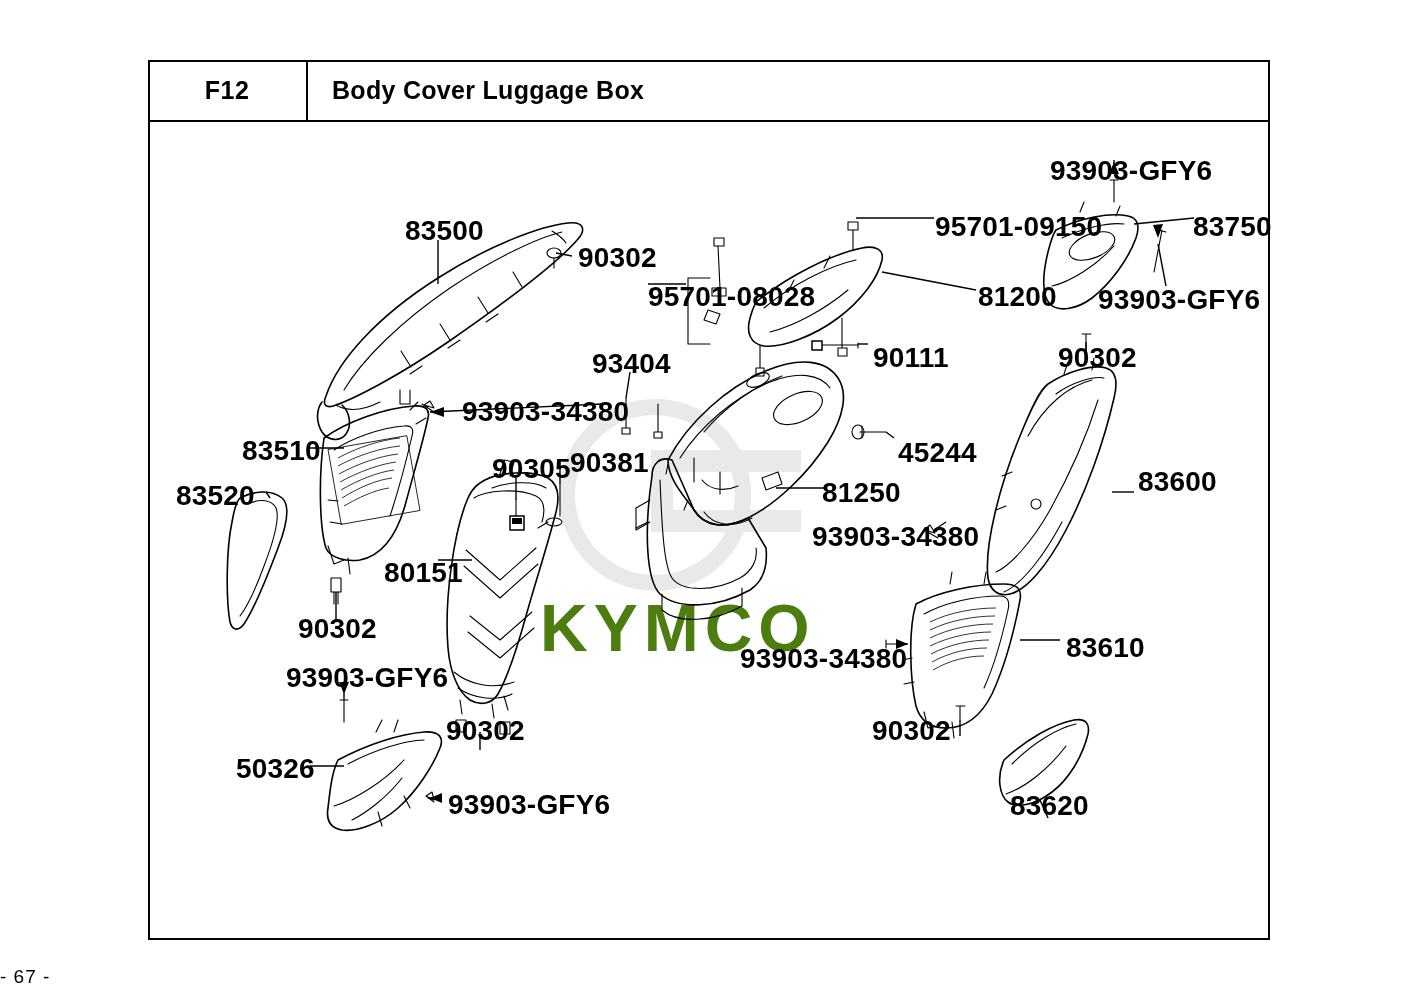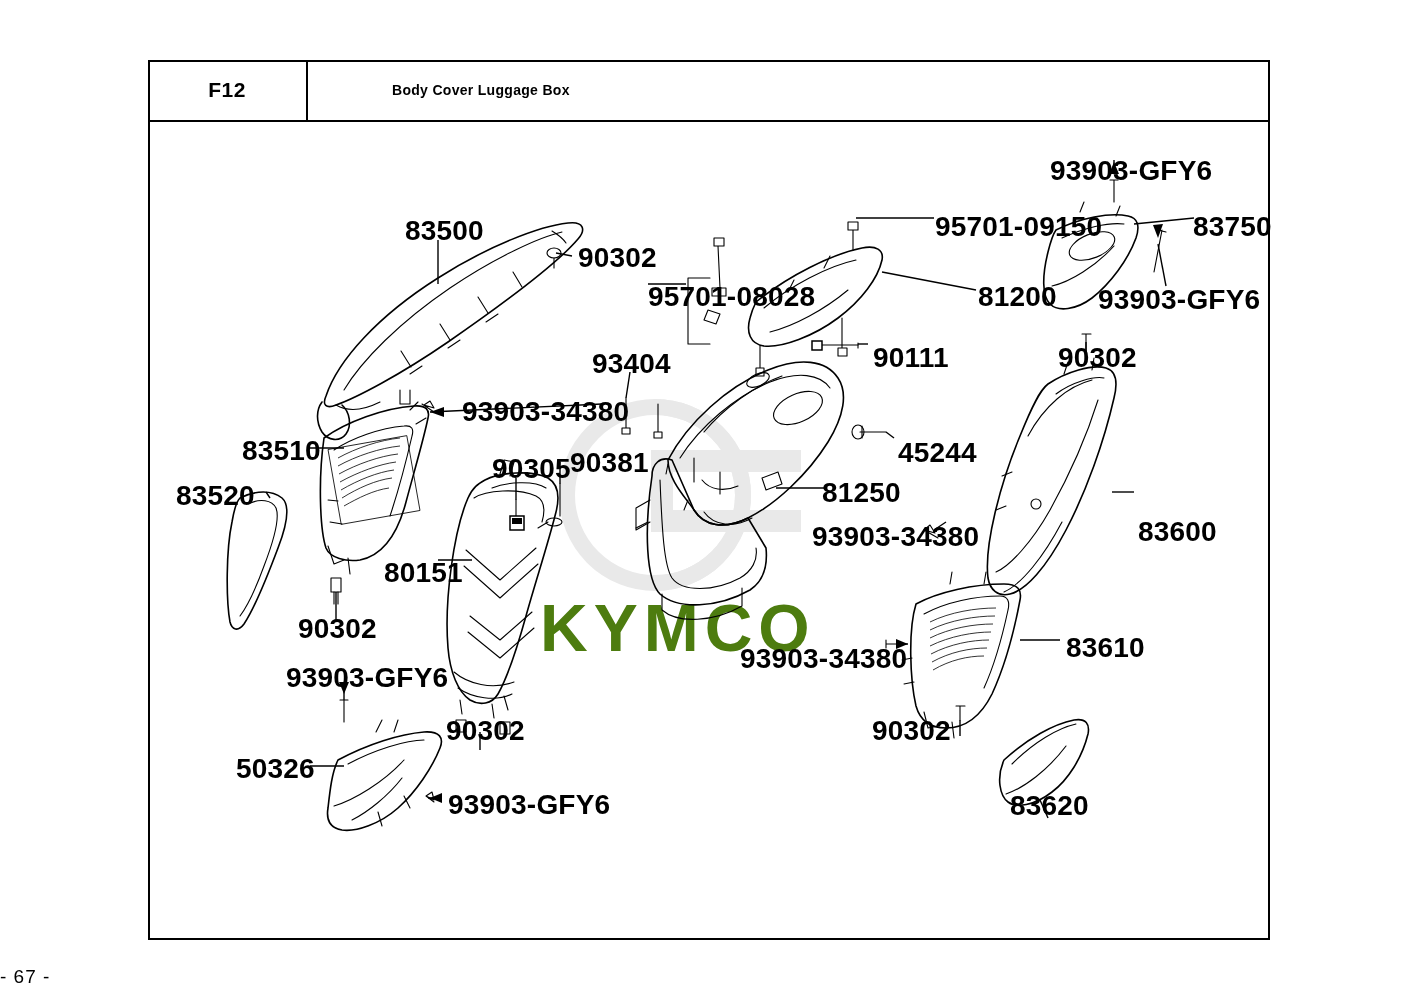--- a/index.html
+++ b/index.html
@@ -25,33 +25,33 @@
   .header-cell{
     position:absolute;
     left:148px;top:60px;
     width:160px;height:62px;
     border-right:2px solid #000;
     border-bottom:2px solid #000;
     box-sizing:border-box;
     display:flex;align-items:center;justify-content:center;
   }
   .header-code{
-    font-size:21px;font-weight:bold;letter-spacing:.5px;text-align:center;
+    font-size:25px;font-weight:bold;letter-spacing:.5px;text-align:center;
   }
   .header-title-wrap{
     position:absolute;
     left:308px;top:60px;
     width:962px;height:62px;
     border-bottom:2px solid #000;
     box-sizing:border-box;
     display:flex;align-items:center;
   }
   .header-title{
-    font-size:14px;font-weight:bold;
-    margin-left:84px;
+    font-size:25px;font-weight:bold;
+    margin-left:24px;
     letter-spacing:.3px;
   }
 
   .page-number{
     position:absolute;
     left:0;top:950px;width:1415px;
     font-size:19px;
     letter-spacing:1px;
     margin-top:16px;
   }
@@ -462,21 +462,21 @@
     <span class="lbl" style="left:592px;top:348px;">93404</span>
     <span class="lbl" style="left:873px;top:342px;">90111</span>
     <span class="lbl" style="left:1058px;top:342px;">90302</span>
     <span class="lbl" style="left:462px;top:396px;">93903-34380</span>
     <span class="lbl" style="left:242px;top:435px;">83510</span>
     <span class="lbl" style="left:898px;top:437px;">45244</span>
     <span class="lbl" style="left:570px;top:447px;">90381</span>
     <span class="lbl" style="left:492px;top:453px;">90305</span>
     <span class="lbl" style="left:176px;top:480px;">83520</span>
     <span class="lbl" style="left:822px;top:477px;">81250</span>
-    <span class="lbl" style="left:1138px;top:516px;">83600</span>
+    <span class="lbl" style="left:1138px;top:466px;">83600</span>
     <span class="lbl" style="left:812px;top:521px;">93903-34380</span>
     <span class="lbl" style="left:384px;top:557px;">80151</span>
     <span class="lbl" style="left:298px;top:613px;">90302</span>
     <span class="lbl" style="left:1066px;top:632px;">83610</span>
     <span class="lbl" style="left:740px;top:643px;">93903-34380</span>
     <span class="lbl" style="left:286px;top:662px;">93903-GFY6</span>
     <span class="lbl" style="left:446px;top:715px;">90302</span>
     <span class="lbl" style="left:872px;top:715px;">90302</span>
     <span class="lbl" style="left:236px;top:753px;text-align:right;">50326</span>
     <span class="lbl" style="left:448px;top:789px;">93903-GFY6</span>

